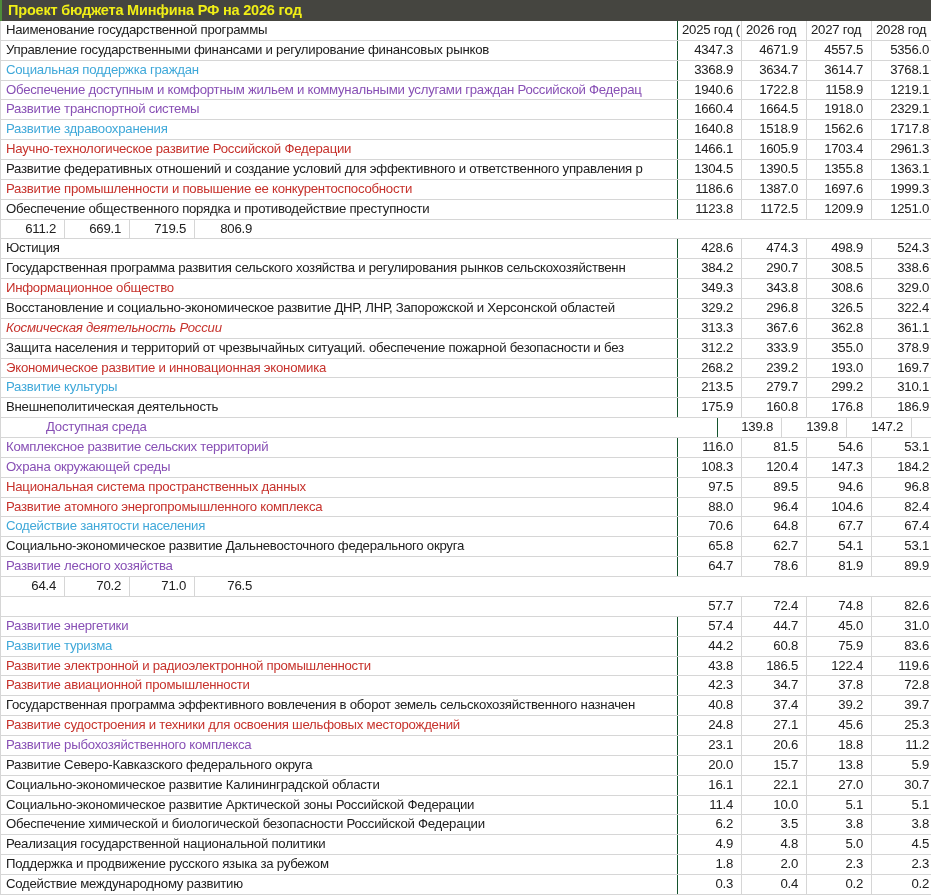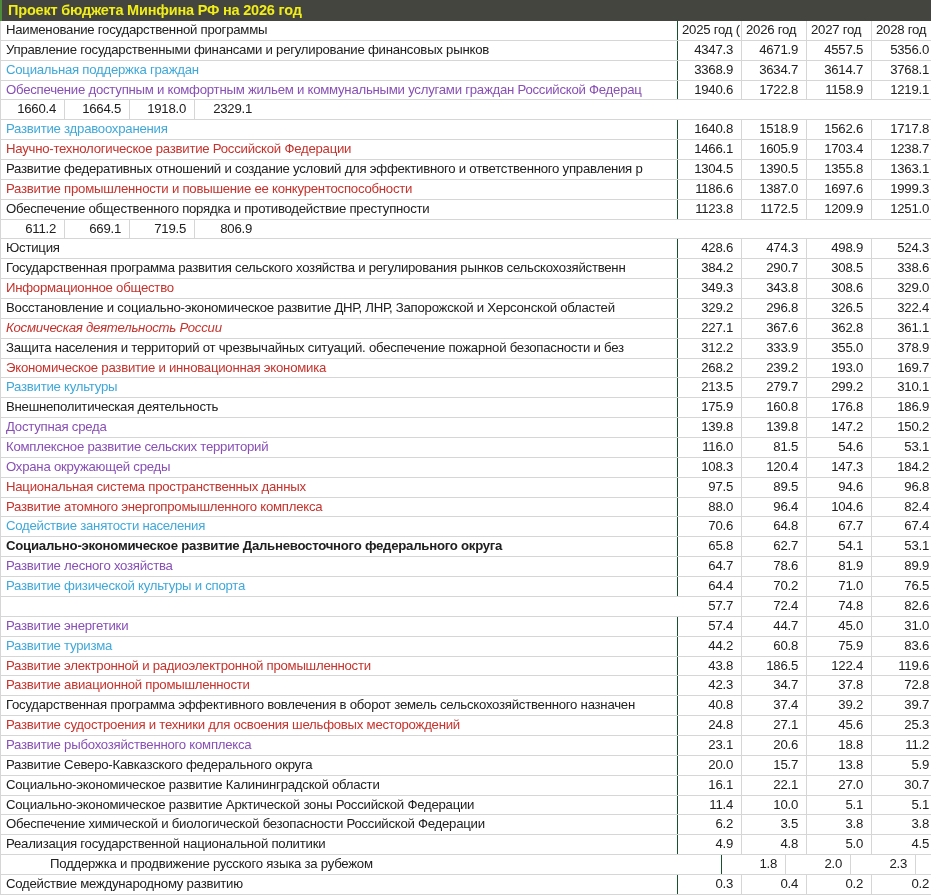--- a/index.html
+++ b/index.html
@@ -102,40 +102,41 @@
 
     <div class="row">
       <div class="cell name" style="color: rgb(136, 80, 181);">Обеспечение доступным и комфортным жильем и коммунальными услугами граждан Российской Федерац</div>
       <div class="cell num c1">1940.6</div>
       <div class="cell num c2">1722.8</div>
       <div class="cell num c3">1158.9</div>
       <div class="cell num c4">1219.1</div>
     </div>
 
     <div class="row">
+      <div class="cell name" style="color: rgb(136, 80, 181);">Развитие транспортной системы</div>
       <div class="cell num c1">1660.4</div>
       <div class="cell num c2">1664.5</div>
       <div class="cell num c3">1918.0</div>
       <div class="cell num c4">2329.1</div>
     </div>
 
     <div class="row">
       <div class="cell name" style="color: rgb(63, 168, 217);">Развитие здравоохранения</div>
       <div class="cell num c1">1640.8</div>
       <div class="cell num c2">1518.9</div>
       <div class="cell num c3">1562.6</div>
       <div class="cell num c4">1717.8</div>
     </div>
 
     <div class="row">
       <div class="cell name" style="color: rgb(198, 50, 44);">Научно-технологическое развитие Российской Федерации</div>
       <div class="cell num c1">1466.1</div>
       <div class="cell num c2">1605.9</div>
       <div class="cell num c3">1703.4</div>
-      <div class="cell num c4">1238.7</div>
+      <div class="cell num c4">2961.3</div>
     </div>
 
     <div class="row">
       <div class="cell name" style="color: rgb(32, 32, 32);">Развитие федеративных отношений и создание условий для эффективного и ответственного управления р</div>
       <div class="cell num c1">1304.5</div>
       <div class="cell num c2">1390.5</div>
       <div class="cell num c3">1355.8</div>
       <div class="cell num c4">1363.1</div>
     </div>
 
@@ -189,21 +190,21 @@
     <div class="row">
       <div class="cell name" style="color: rgb(32, 32, 32);">Восстановление и социально-экономическое развитие ДНР, ЛНР, Запорожской и Херсонской областей</div>
       <div class="cell num c1">329.2</div>
       <div class="cell num c2">296.8</div>
       <div class="cell num c3">326.5</div>
       <div class="cell num c4">322.4</div>
     </div>
 
     <div class="row">
       <div class="cell name" style="color: rgb(198, 50, 44); font-style: italic;">Космическая деятельность России</div>
-      <div class="cell num c1">227.1</div>
+      <div class="cell num c1">313.3</div>
       <div class="cell num c2">367.6</div>
       <div class="cell num c3">362.8</div>
       <div class="cell num c4">361.1</div>
     </div>
 
     <div class="row">
       <div class="cell name" style="color: rgb(32, 32, 32);">Защита населения и территорий от чрезвычайных ситуаций. обеспечение пожарной безопасности и без</div>
       <div class="cell num c1">312.2</div>
       <div class="cell num c2">333.9</div>
       <div class="cell num c3">355.0</div>
@@ -228,21 +229,21 @@
 
     <div class="row">
       <div class="cell name" style="color: rgb(32, 32, 32);">Внешнеполитическая деятельность</div>
       <div class="cell num c1">175.9</div>
       <div class="cell num c2">160.8</div>
       <div class="cell num c3">176.8</div>
       <div class="cell num c4">186.9</div>
     </div>
 
     <div class="row">
-      <div class="cell name" style="color: rgb(136, 80, 181);">Доступная среда</div>
+      <div class="cell name" style="color: rgb(136, 80, 181); margin-left: 40px;">Доступная среда</div>
       <div class="cell num c1">139.8</div>
       <div class="cell num c2">139.8</div>
       <div class="cell num c3">147.2</div>
       <div class="cell num c4">150.2</div>
     </div>
 
     <div class="row">
       <div class="cell name" style="color: rgb(136, 80, 181);">Комплексное развитие сельских территорий</div>
       <div class="cell num c1">116.0</div>
       <div class="cell num c2">81.5</div>
@@ -276,37 +277,36 @@
 
     <div class="row">
       <div class="cell name" style="color: rgb(63, 168, 217);">Содействие занятости населения</div>
       <div class="cell num c1">70.6</div>
       <div class="cell num c2">64.8</div>
       <div class="cell num c3">67.7</div>
       <div class="cell num c4">67.4</div>
     </div>
 
     <div class="row">
-      <div class="cell name" style="color: rgb(32, 32, 32); font-weight: bold;">Социально-экономическое развитие Дальневосточного федерального округа</div>
+      <div class="cell name" style="color: rgb(32, 32, 32);">Социально-экономическое развитие Дальневосточного федерального округа</div>
       <div class="cell num c1">65.8</div>
       <div class="cell num c2">62.7</div>
       <div class="cell num c3">54.1</div>
       <div class="cell num c4">53.1</div>
     </div>
 
     <div class="row">
       <div class="cell name" style="color: rgb(136, 80, 181);">Развитие лесного хозяйства</div>
       <div class="cell num c1">64.7</div>
       <div class="cell num c2">78.6</div>
       <div class="cell num c3">81.9</div>
       <div class="cell num c4">89.9</div>
     </div>
 
     <div class="row">
-      <div class="cell name" style="color: rgb(63, 168, 217);">Развитие физической культуры и спорта</div>
       <div class="cell num c1">64.4</div>
       <div class="cell num c2">70.2</div>
       <div class="cell num c3">71.0</div>
       <div class="cell num c4">76.5</div>
     </div>
 
     <div class="row">
       <div class="cell name" style="color: rgb(136, 80, 181); margin-top: 20px;">Воспроизводство и использование природных ресурсов</div>
       <div class="cell num c1">57.7</div>
       <div class="cell num c2">72.4</div>
@@ -404,21 +404,21 @@
 
     <div class="row">
       <div class="cell name" style="color: rgb(32, 32, 32);">Реализация государственной национальной политики</div>
       <div class="cell num c1">4.9</div>
       <div class="cell num c2">4.8</div>
       <div class="cell num c3">5.0</div>
       <div class="cell num c4">4.5</div>
     </div>
 
     <div class="row">
-      <div class="cell name" style="color: rgb(32, 32, 32); margin-left: 44px;">Поддержка и продвижение русского языка за рубежом</div>
+      <div class="cell name" style="color: rgb(32, 32, 32);">Поддержка и продвижение русского языка за рубежом</div>
       <div class="cell num c1">1.8</div>
       <div class="cell num c2">2.0</div>
       <div class="cell num c3">2.3</div>
       <div class="cell num c4">2.3</div>
     </div>
 
     <div class="row">
       <div class="cell name" style="color: rgb(32, 32, 32);">Содействие международному развитию</div>
       <div class="cell num c1">0.3</div>
       <div class="cell num c2">0.4</div>

